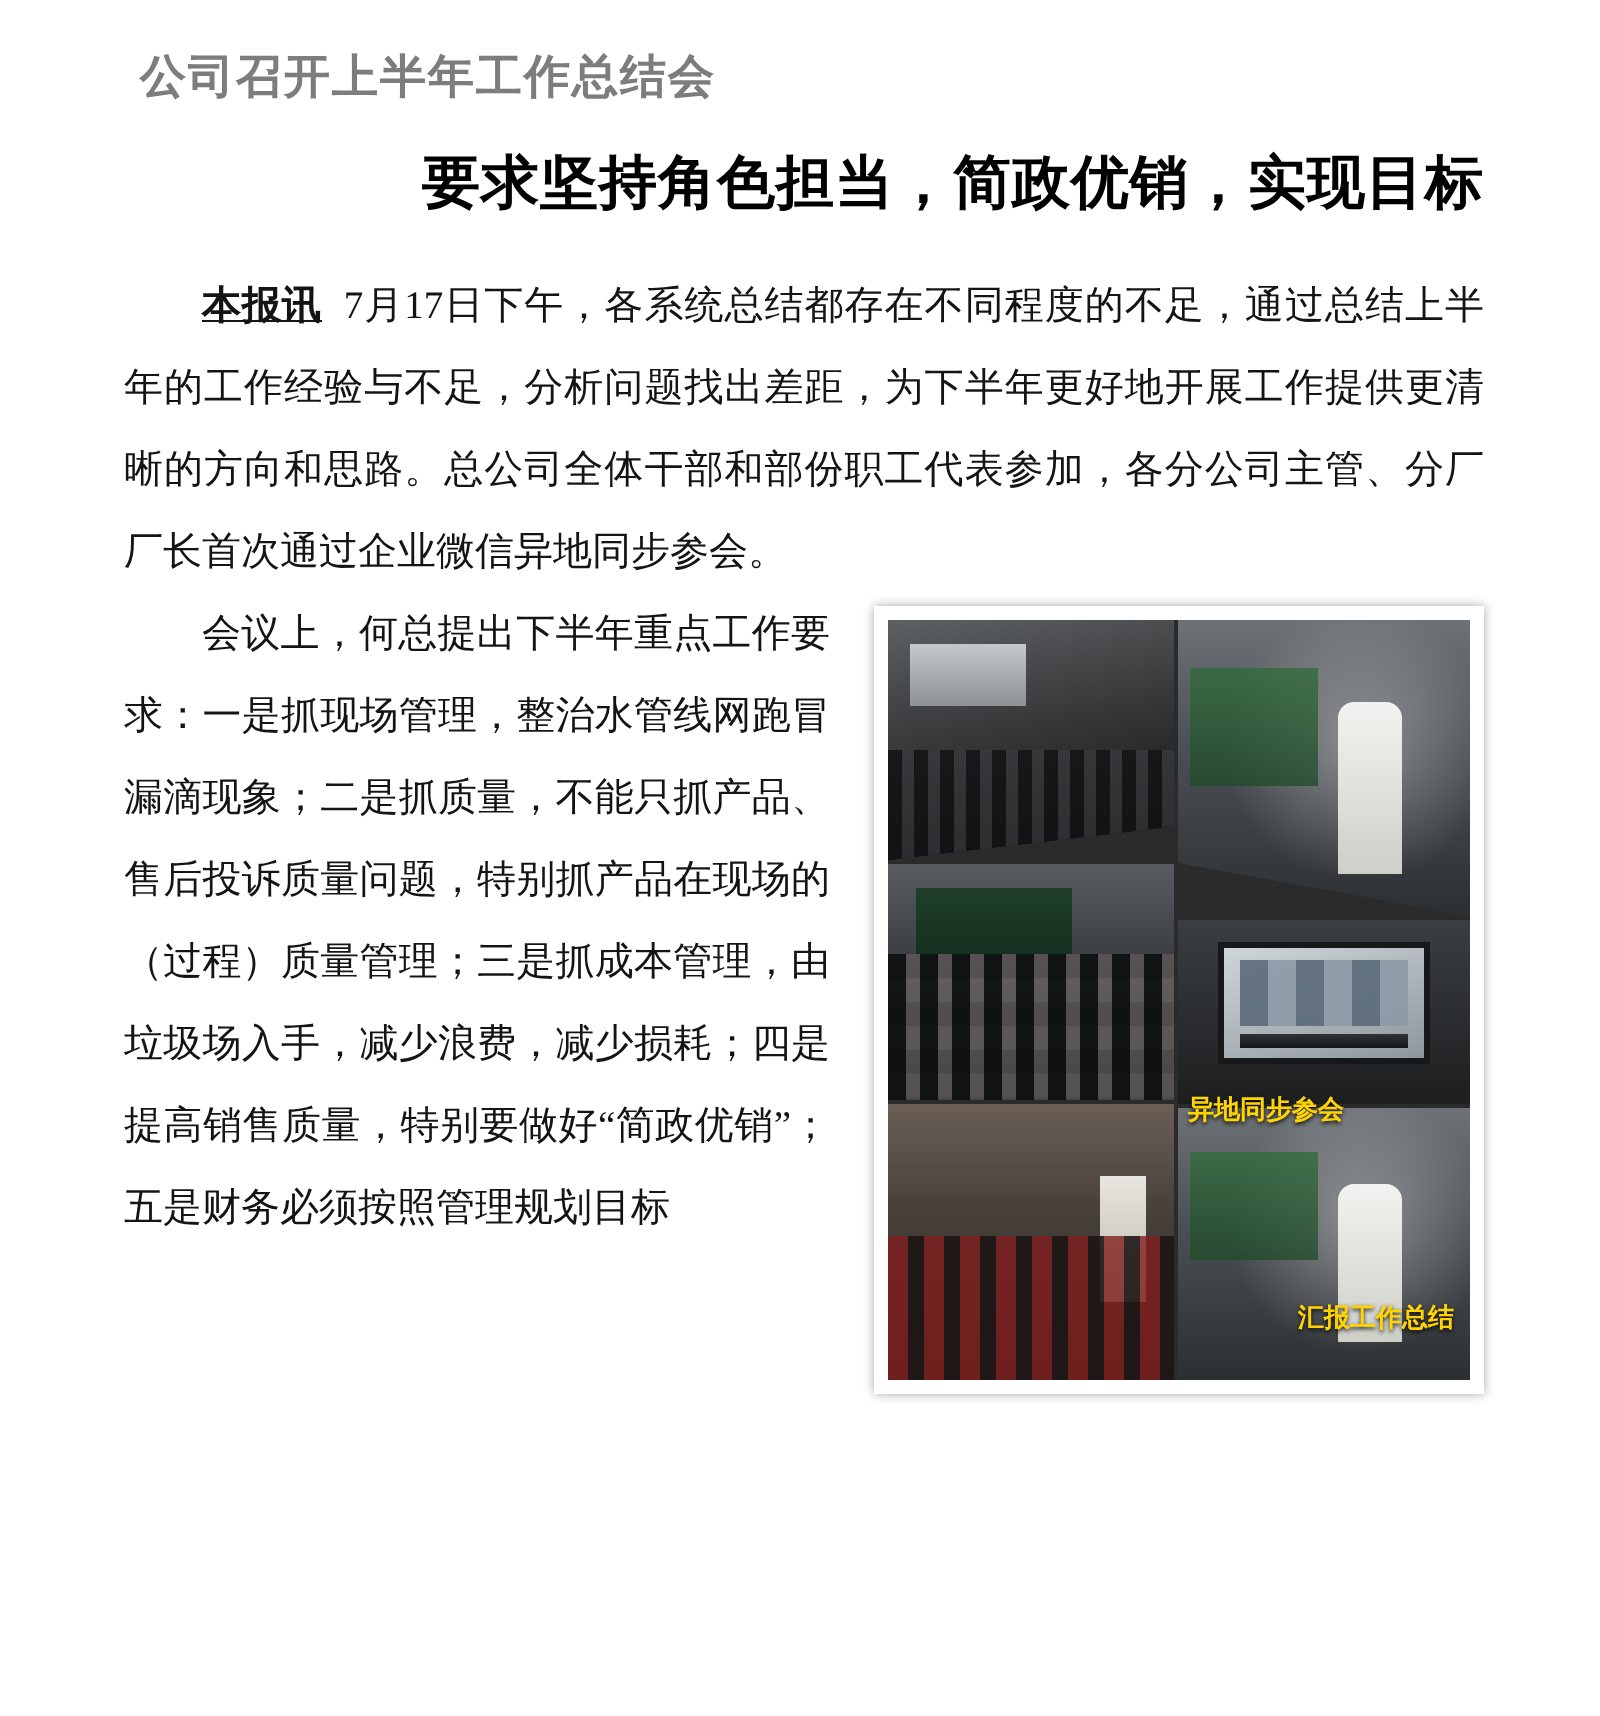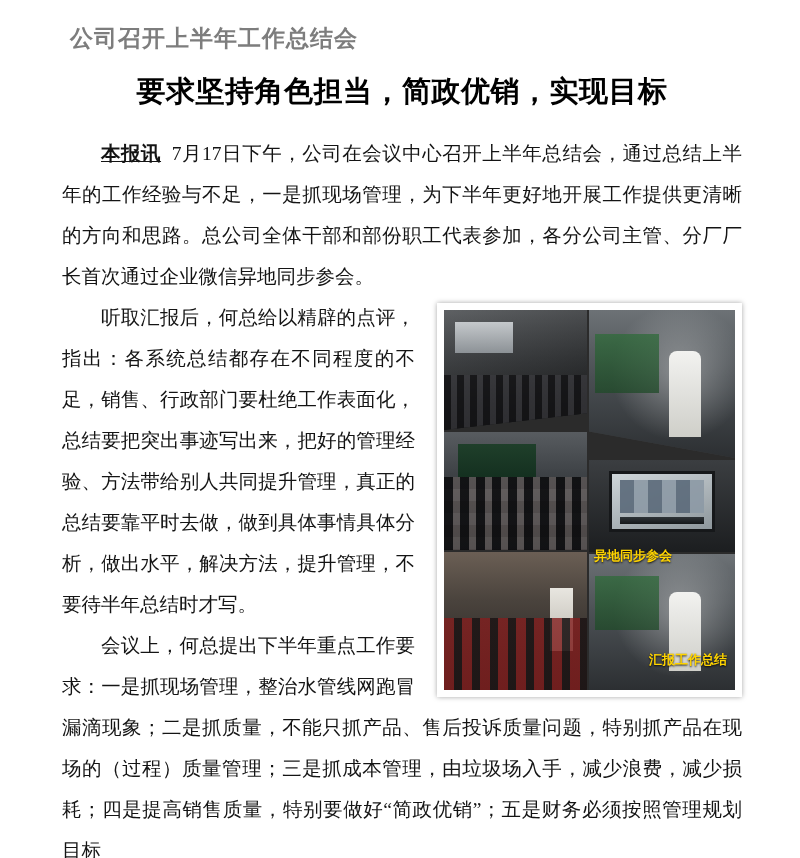--- a/index.html
+++ b/index.html
@@ -28,21 +28,21 @@
     color: #7d7d7d;
     letter-spacing: 1px;
     margin: 6px 0 0 8px;
     line-height: 1.3;
   }
   .headline {
     font-family: "DejaVu Sans", "Liberation Sans", sans-serif;
     font-weight: bold;
     font-size: 29px;
     color: #000000;
-    text-align: center;
+    text-align: right;
     letter-spacing: 0.5px;
     margin: 18px 0 22px 0;
     line-height: 1.35;
   }
   .body-text {
     font-size: 19.5px;
     line-height: 41px;
     text-align: justify;
     text-justify: inter-ideograph;
     color: #141414;
@@ -197,21 +197,21 @@
 <body>
 
 <div class="page">
 
   <div class="kicker">公司召开上半年工作总结会</div>
 
   <h1 class="headline">要求坚持角色担当，简政优销，实现目标</h1>
 
   <div class="body-text">
 
-    <p><span class="lead-label">本报讯</span>&nbsp;&nbsp;<span>7月17日下午，公司在会议中心召开上半年总结会，通过总结上半年的工作经验与不足，一是抓现场管理，为下半年更好地开展工作提供更清晰的方向和思路。总公司全体干部和部份职工代表参加，各分公司主管、分厂厂长首次通过企业微信异地同步参会。</span></p>
+    <p><span class="lead-label">本报讯</span>&nbsp;&nbsp;<span>7月17日下午，各系统总结都存在不同程度的不足，通过总结上半年的工作经验与不足，分析问题找出差距，为下半年更好地开展工作提供更清晰的方向和思路。总公司全体干部和部份职工代表参加，各分公司主管、分厂厂长首次通过企业微信异地同步参会。</span></p>
 
     <div class="figure">
       <div class="collage">
 
         <div class="cell cell-a">
           <div class="room-dark"></div>
         </div>
 
         <div class="cell cell-b">
           <div class="speaker"></div>
@@ -242,18 +242,17 @@
 
         <div class="cell cell-f">
           <div class="speaker"></div>
         </div>
 
         <div class="caption caption-2">汇报工作总结</div>
         <div class="caption caption-1">异地同步参会</div>
       </div>
     </div>
 
-    <p>听取汇报后，何总给以精辟的点评，指出：各系统总结都存在不同程度的不足，销售、行政部门要杜绝工作表面化，总结要把突出事迹写出来，把好的管理经验、方法带给别人共同提升管理，真正的总结要靠平时去做，做到具体事情具体分析，做出水平，解决方法，提升管理，不要待半年总结时才写。</p>
     <p>会议上，何总提出下半年重点工作要求：一是抓现场管理，整治水管线网跑冒漏滴现象；二是抓质量，不能只抓产品、售后投诉质量问题，特别抓产品在现场的（过程）质量管理；三是抓成本管理，由垃圾场入手，减少浪费，减少损耗；四是提高销售质量，特别要做好“简政优销”；五是财务必须按照管理规划目标</p>
 
     <div class="clear"></div>
   </div>
 </div>
 
 </body></html>

